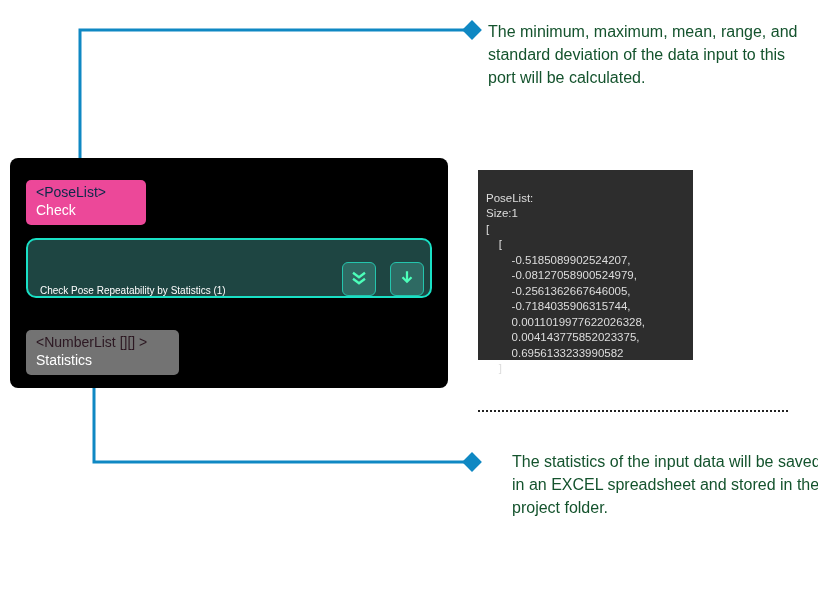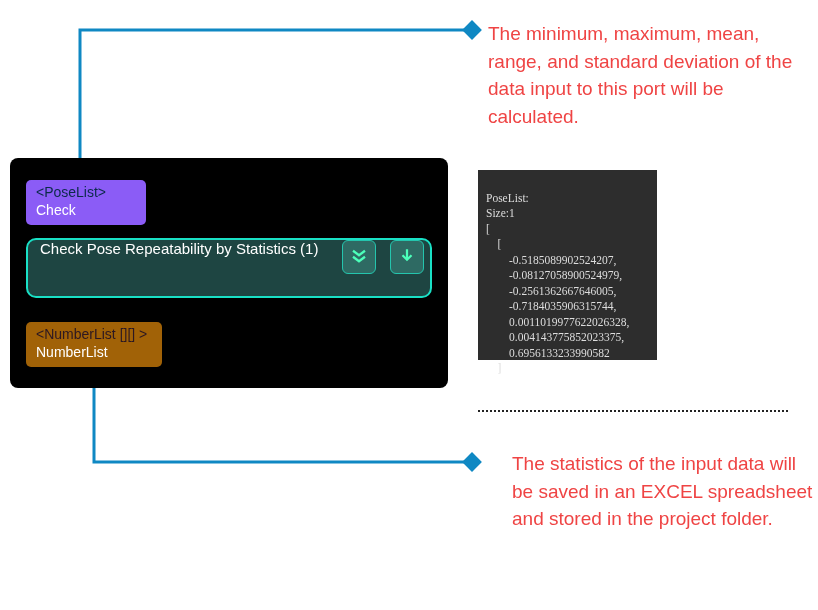--- a/index.html
+++ b/index.html
@@ -29,77 +29,77 @@
     color: #fff;
     font-size: 14px;
     font-family: "Segoe UI", Arial, sans-serif;
     padding: 4px 10px 6px 10px;
     line-height: 1.25;
   }
   .port-type { color: #0b2a4a; }
   .port.poses {
     left: 16px; top: 22px;
     width: 120px;
-    background: #8b5cf6;
+    background: #ec4899;
   }
   .port.poses .port-type { color: #0b2a4a; }
   .port.stats {
-    left: 16px; top: 164px;
-    width: 136px;
-    background: #a16207;
+    left: 16px; top: 172px;
+    width: 153px;
+    background: #737373;
   }
   .port.stats .port-type { color: #2c1822; }
 
   .main-step {
     position: absolute;
     left: 16px; top: 80px;
     width: 406px;
     height: 60px;
     background: #1e4542;
     border: 2px solid #19e0c5;
     border-radius: 10px;
     color: #fff;
-    font-size: 15px;
+    font-size: 10px;
     display: flex;
-    align-items: flex-start;
+    align-items: flex-end;
     padding-left: 12px;
     gap: 8px;
   }
   .main-step .label { flex: 1; }
   .step-btn {
     width: 34px; height: 34px;
     border-radius: 6px;
     background: #2e6a63;
     border: 1px solid #24c5ad;
     display: flex; align-items: center; justify-content: center;
     margin-right: 6px;
   }
   .step-btn svg { width: 18px; height: 18px; }
 
   
   .dump {
     position: absolute;
     left: 478px; top: 170px;
-    width: 179px;
+    width: 215px;
     height: 190px;
     background: #2d2d2d;
     color: #ddd;
-    font-family: Liberation Serif, serif;
+    font-family: Liberation Sans, sans-serif;
     font-size: 11.5px;
     line-height: 1.35;
     padding: 5px 8px;
     white-space: pre;
   }
 
   
   .anno {
     position: absolute;
-    font-size: 19px;
+    font-size: 16px;
     line-height: 1.45;
-    color: #ef4444;
+    color: #14532d;
     width: 310px;
   }
   .anno.top    { left: 488px; top: 20px; }
   .anno.bottom { left: 512px; top: 450px; }
 
   
   .dots {
     position: absolute;
     left: 478px; top: 410px;
     width: 310px; height: 0;
@@ -160,21 +160,21 @@
         <svg viewBox="0 0 24 24">
             <path d="M12 3v12" stroke="#4cffba" stroke-width="3" fill="none"></path>
             <path d="M6 11l6 6 6-6" fill="none" stroke="#4cffba" stroke-width="3"></path>
           </svg>
       </span>
     </span>
   </div>
 
   <div class="port stats">
     <div class="port-type">&lt;NumberList [][] &gt;</div>
-    <div>NumberList</div>
+    <div>Statistics</div>
   </div>
 </div>
 
 <div class="dump">
 <span>PoseList:</span>
 <span>Size:1</span>
 [
     [
         <span>-0.5185089902524207</span>,
         <span>-0.08127058900524979</span>,

